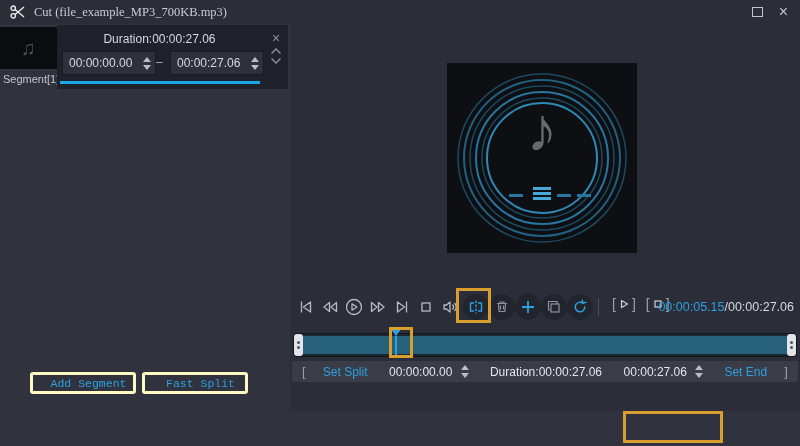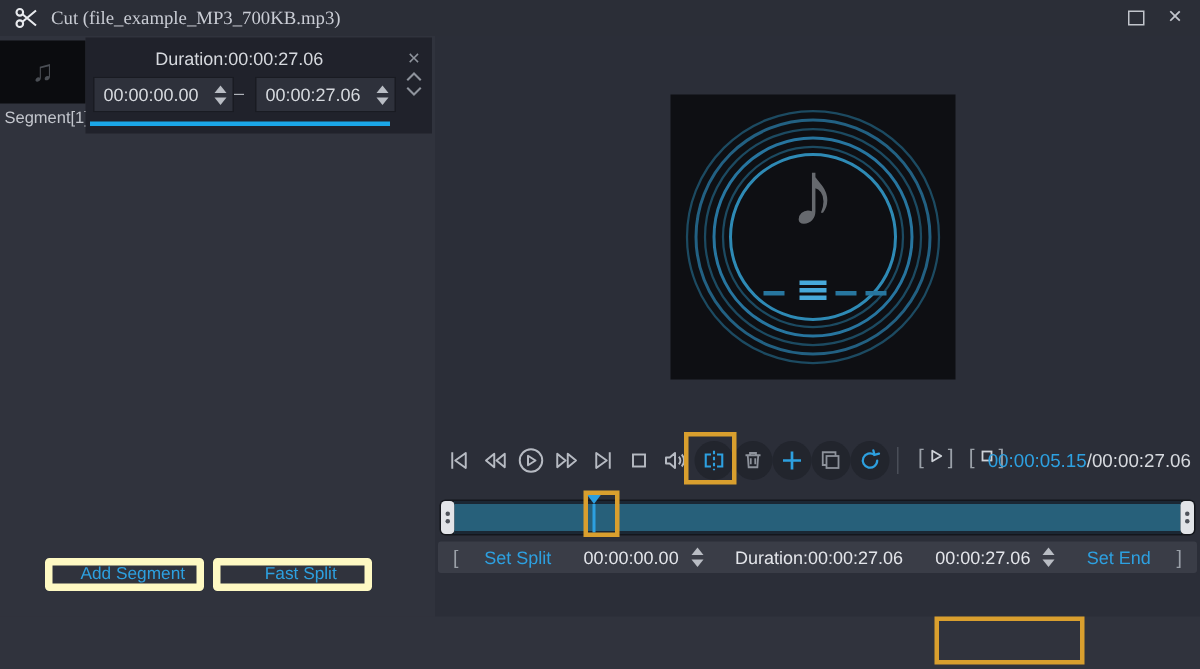--- a/index.html
+++ b/index.html
@@ -29,22 +29,22 @@
     font-family:"Liberation Sans", sans-serif; font-size:12px; padding-left:6px; outline:none; }
   .spin { display:flex; flex-direction:column; gap:3px; padding:0 4px; }
   .spin .up { width:0; height:0; border-left:4px solid transparent; border-right:4px solid transparent; border-bottom:5px solid #b9bdc4; }
   .spin .dn { width:0; height:0; border-left:4px solid transparent; border-right:4px solid transparent; border-top:5px solid #b9bdc4; }
   .range-sep { position:absolute; left:99px; top:30px; color:#aeb2b9; }
   .seg-line { position:absolute; left:3px; top:56px; width:200px; height:3px; background:#1ba7e8; }
   .card-ctrls { position:absolute; right:6px; top:6px; display:flex; flex-direction:column; align-items:center; gap:2px; color:#8e939c; }
   .card-ctrls svg { display:block; }
   .seg-buttons button {
     position:absolute; top:348px; width:106px; height:22px; background:transparent;
-    border:5px solid #fef9c3; border-radius:3px; color:#2da0e0; font-size:11.5px;
-    font-family:Liberation Sans, sans-serif;padding-left:11px; }
+    border:3px solid #fef9c3; border-radius:3px; color:#2da0e0; font-size:11.5px;
+    font-family:Liberation Mono, monospace;padding-left:11px; }
   
   .right-panel { position:absolute; left:290px; top:24px; width:510px; height:387px; background:#2b2e38; }
   .art { position:absolute; left:157px; top:39px; width:190px; height:190px; background:#0e0f13; }
   .art svg { position:absolute; left:0; top:0; }
   .art .note { position:absolute; left:0; top:36px; width:190px; text-align:center; color:#66696e; font-size:62px; line-height:1; }
   .eq { position:absolute; left:0; top:121px; width:190px; height:20px; }
   .eq .dash { position:absolute; height:3px; background:#27769f; }
   .eq .stack div { position:absolute; width:18px; height:3px; background:#47a9da; left:86px; }
   
   .gray-icons { position:absolute; left:5px; top:272px; display:flex; gap:2px; }

